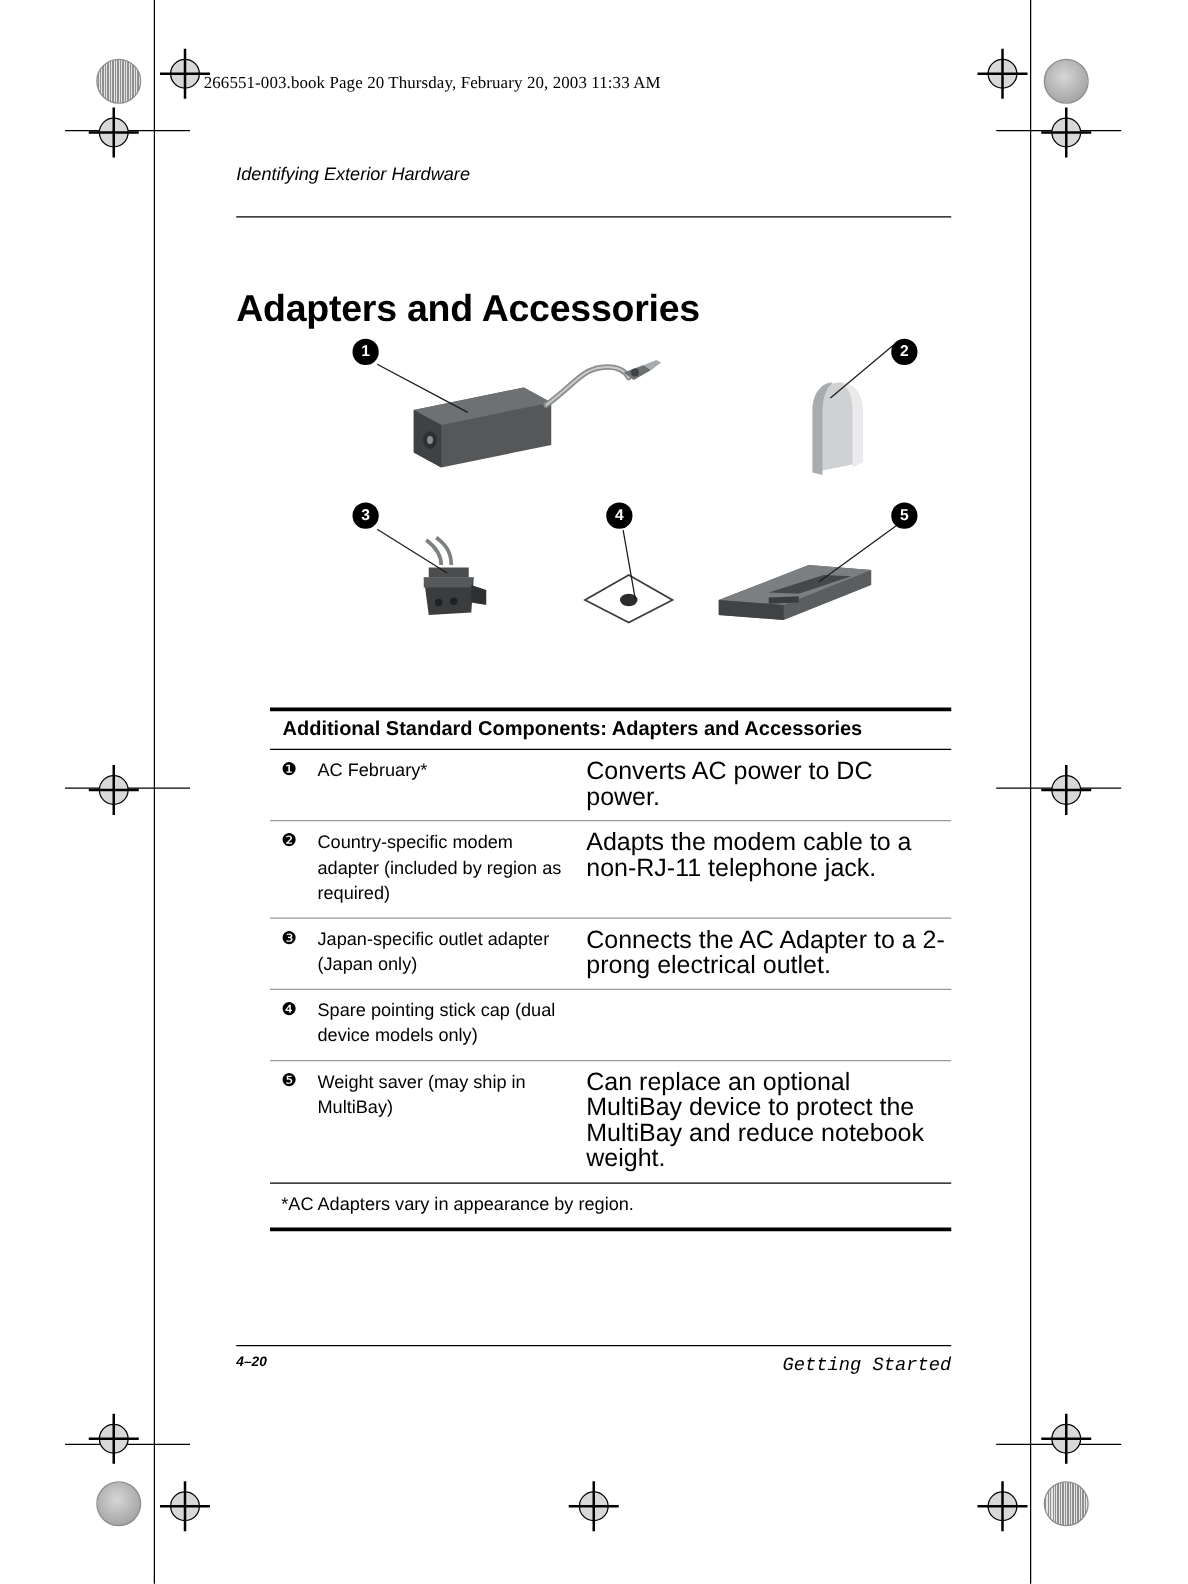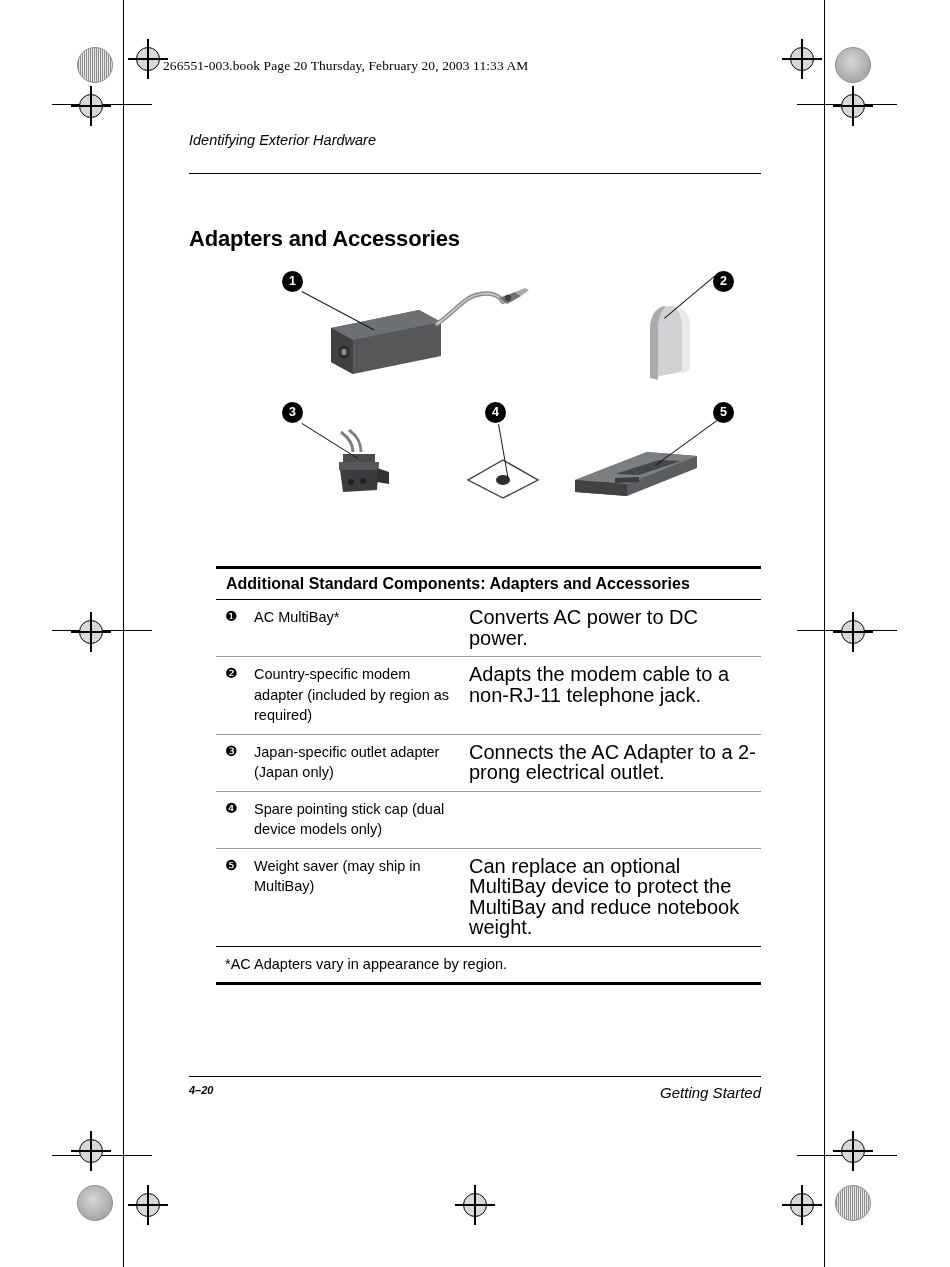--- a/index.html
+++ b/index.html
@@ -89,21 +89,21 @@
     top: 173px;
     width: 572px;
     height: 1.4px;
     background: #000;
   }
 
   .title {
     position: absolute;
     left: 189px;
     top: 211px;
-    font-size: 22px;
+    font-size: 30px;
     font-weight: bold;
     letter-spacing: -0.2px;
   }
 
   
   .figure {
     position: absolute;
     left: 189px;
     top: 258px;
     width: 572px;
@@ -196,20 +196,21 @@
     font-style: italic;
   }
   .footer-right {
     position: absolute;
     left: 189px;
     top: 1084px;
     width: 572px;
     text-align: right;
     font-size: 15px;
     font-style: italic;
+    font-family: Liberation Mono, monospace;
   }
 </style>
 </head>
 <body>
 
 <div class="reg-line" style="left:123px; top:0; width:1.2px; height:1267px;"></div>
 <div class="reg-line" style="left:824px; top:0; width:1.2px; height:1267px;"></div>
 
 <div class="reg-line" style="left:52px; top:104px; width:100px; height:1.2px;"></div>
 <div class="reg-line" style="left:797px; top:104px; width:100px; height:1.2px;"></div>
@@ -302,21 +303,21 @@
     <div class="callout" style="left:524px; top:144px;">5</div>
   </div>
 
   <div class="table">
     <div class="rule-heavy"></div>
     <div class="tbl-title">Additional Standard Components: Adapters and Accessories</div>
     <div class="rule-light"></div>
 
     <div class="row">
       <div class="c-num">❶</div>
-      <div class="c-name">AC MultiBay*</div>
+      <div class="c-name">AC February*</div>
       <div class="c-desc">Converts AC power to DC power.</div>
     </div>
     <div class="rule-thin"></div>
 
     <div class="row">
       <div class="c-num">❷</div>
       <div class="c-name">Country-specific modem adapter (included by region as required)</div>
       <div class="c-desc">Adapts the modem cable to a non-RJ-11 telephone jack.</div>
     </div>
     <div class="rule-thin"></div>

